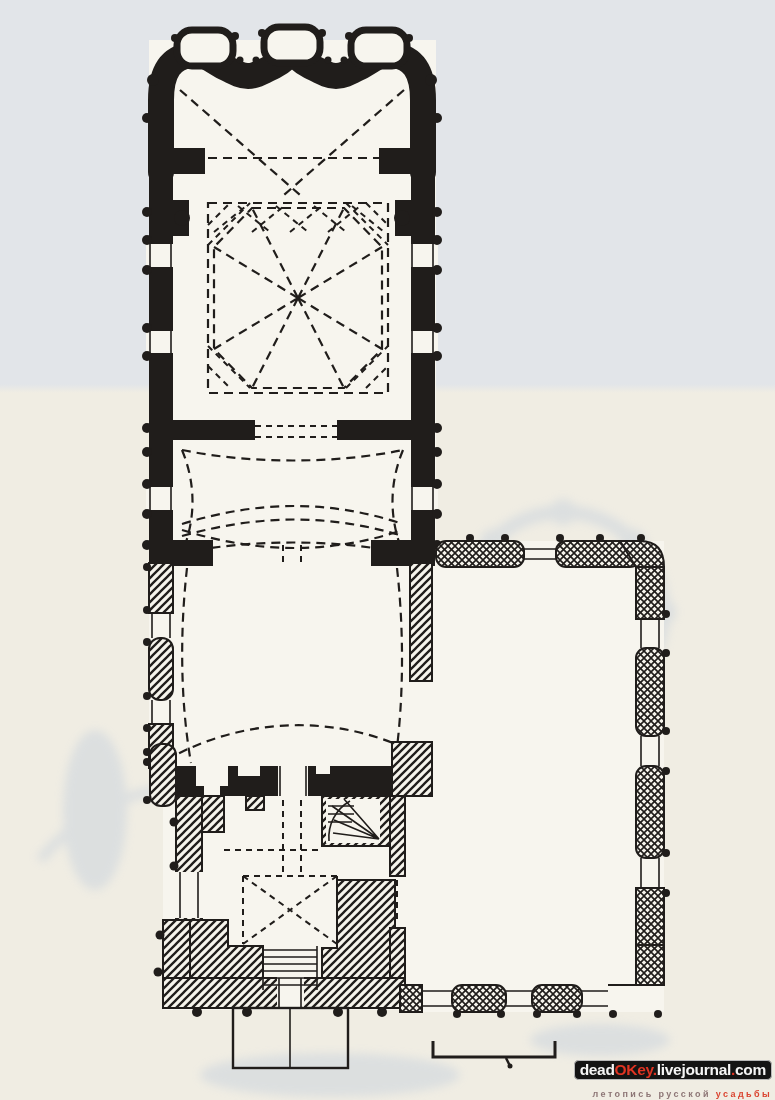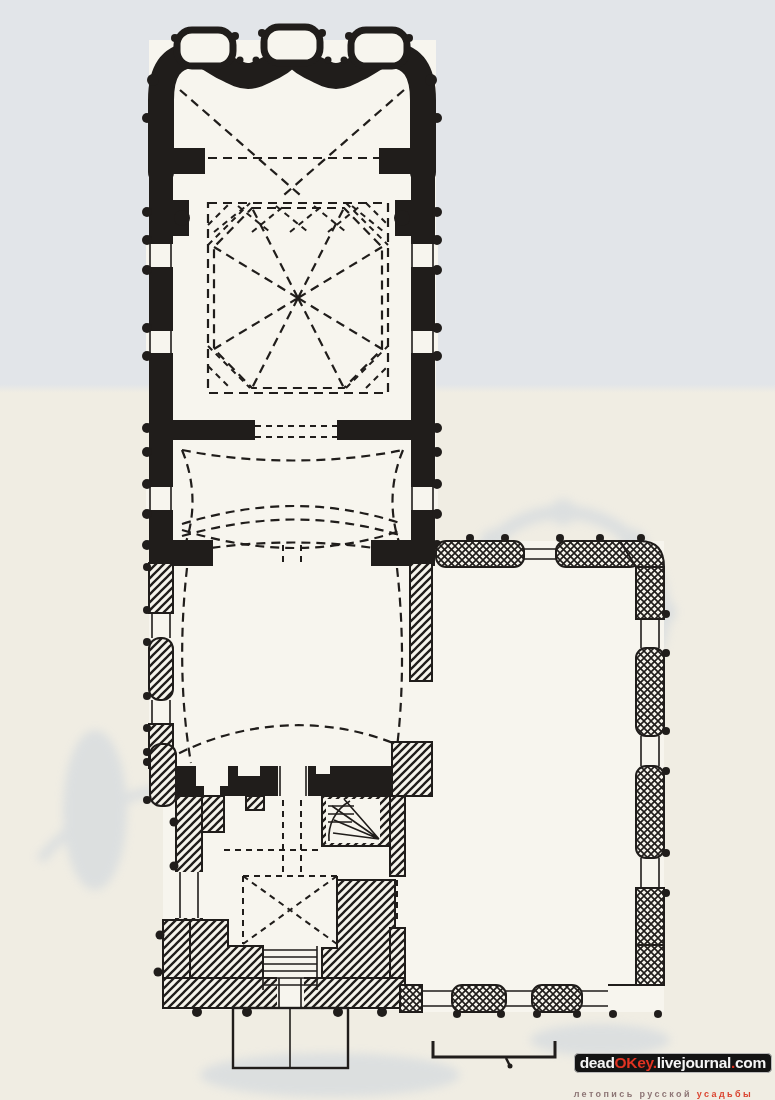--- a/index.html
+++ b/index.html
@@ -14,31 +14,31 @@
   .xh{fill:url(#xhatch);stroke:var(--ink);stroke-width:2;}
   .knob{fill:var(--ink);}
   .stroke{stroke:var(--ink);fill:none;}
   .thin{stroke:var(--ink);stroke-width:1.6;fill:none;}
   .dash{stroke:var(--ink);stroke-width:2.2;fill:none;stroke-dasharray:9 6;}
   .dashsm{stroke:var(--ink);stroke-width:2;fill:none;stroke-dasharray:6 5;}
   .inner{fill:var(--paper_inner);}
   .white{fill:var(--paper_inner);}
   .ghost{opacity:.28;}
   .watermark{
-    position:absolute;right:3px;bottom:1px;text-align:left;line-height:1;
+    position:absolute;right:3px;bottom:1px;text-align:right;line-height:1;
   }
   .wm-pill{
     display:inline-block;background:var(--wm_bg);color:var(--wm_text);
     border-radius:5px;padding:2px 6px 3px;font-weight:bold;font-size:15.5px;
     letter-spacing:-.3px;box-shadow:inset 0 0 0 1px rgba(255,255,255,.7);
     white-space:nowrap;
   }
   .wm-accent{color:var(--wm_accent);}
   .wm-tagline{
-    margin-top:17px;font-size:9px;font-weight:bold;letter-spacing:2.4px;white-space:nowrap;
+    margin-top:10px;font-size:9px;font-weight:bold;letter-spacing:2.4px;white-space:nowrap;
   }
   .tag-muted{color:var(--tagline_muted);}
   .tag-red{color:var(--tagline_red);}
 </style>
 </head>
 <body>
 
 <div class="scan">
 <svg width="775" height="1100" viewBox="0 0 775 1100">
   <defs>

